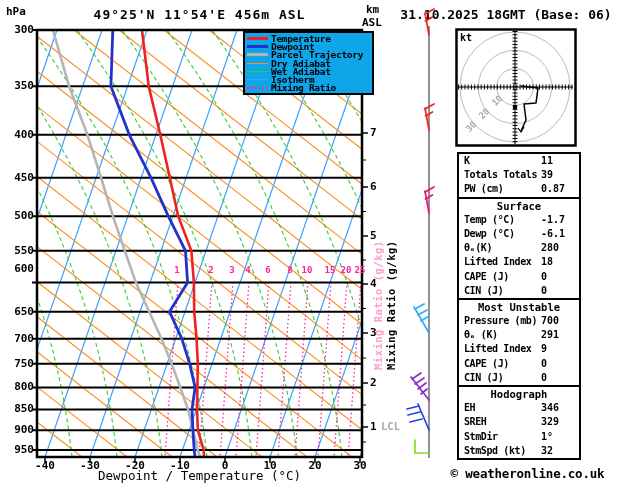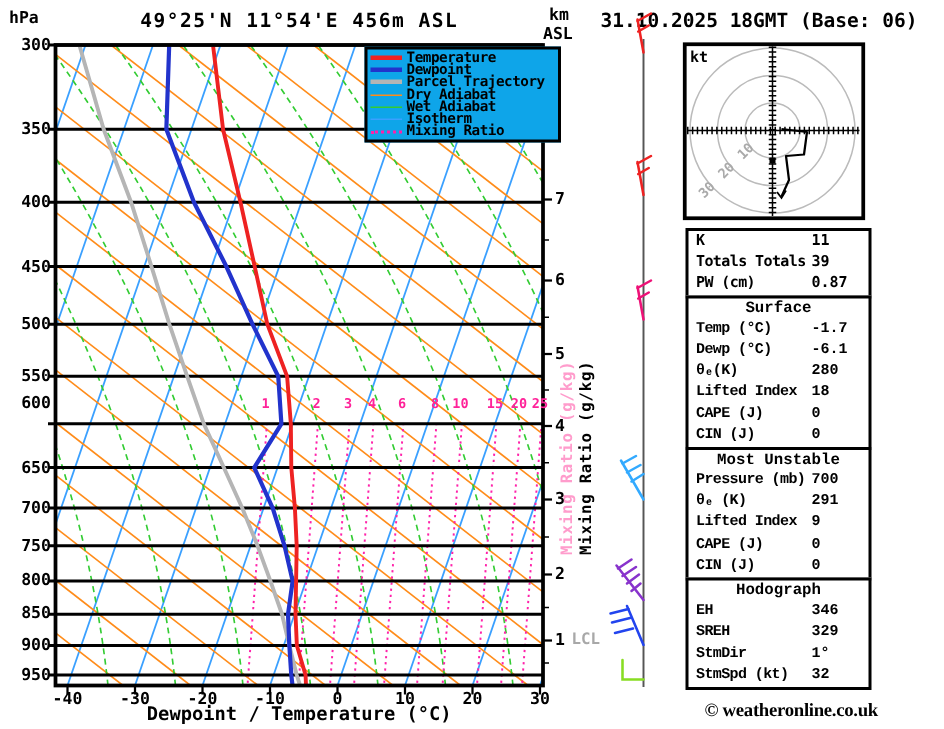--- a/index.html
+++ b/index.html
@@ -8,37 +8,37 @@
   .abs{position:absolute;}
   #page-title{left:37px;top:7px;width:325px;text-align:center;font-size:13px;font-weight:bold;letter-spacing:1px;}
   #hpa-label{left:6px;top:5px;font-size:11px;font-weight:bold;}
   #km-label{left:366px;top:3px;font-size:11px;font-weight:bold;}
   #asl-label{left:362px;top:16px;font-size:11px;font-weight:bold;}
   #datetime{left:383px;top:7px;width:246px;text-align:center;font-size:13px;font-weight:bold;letter-spacing:0px;}
   .plabel{width:32px;text-align:right;font-size:11px;font-weight:bold;}
   .tlabel{width:34px;text-align:center;font-size:11px;font-weight:bold;}
   .kmlabel{font-size:11px;font-weight:bold;}
   #lcl-label{color:#a8a8a8;font-size:10.5px;font-weight:bold;}
-  #xaxis-label{left:37px;top:468px;width:325px;text-align:center;font-size:12.5px;font-weight:bold;}
+  #xaxis-label{left:37px;top:468px;width:325px;text-align:center;font-size:12.5px;font-weight:normal;}
   .mrlabel{width:16px;text-align:center;font-size:9px;font-weight:bold;color:#ff2299;}
   .vert{writing-mode:vertical-rl;transform:rotate(180deg);font-size:10.5px;font-weight:bold;letter-spacing:0.5px;}
   #mix-vert-pink{left:372px;top:210px;height:160px;color:#ff9ccc;}
   #mix-vert-black{left:385px;top:210px;height:160px;color:#000;}
   #legend{left:243px;top:31px;width:125px;border:2px solid #000;background:#0ea5e9;padding:1px 0 1px 2px;}
   .leg-row{display:flex;align-items:center;height:8.3px;}
   .leg-sample{width:21px;margin-right:3px;flex:none;}
   .leg-text{font-size:9.5px;font-weight:bold;white-space:nowrap;letter-spacing:-0.3px;}
   #stats{left:457px;top:152px;width:124px;}
   .stat-box{border:2px solid #000;background:#fff;}
-  .stat-box + .stat-box{margin-top:-2px;font-family:Liberation Mono, monospace;}
+  .stat-box + .stat-box{margin-top:-2px;}
   .stat-header{text-align:center;font-size:10.5px;font-weight:bold;height:14.2px;line-height:14.2px;}
   .stat-row{display:flex;height:14.2px;line-height:14.2px;font-size:10px;font-weight:bold;padding-left:5px;}
   .stat-label{flex:1;white-space:nowrap;letter-spacing:-0.4px;}
   .stat-value{width:38px;flex:none;white-space:nowrap;}
-  #footer{left:430px;top:466px;width:195px;text-align:center;font-size:12.5px;font-weight:bold;letter-spacing:-0.2px;font-family:Liberation Serif, serif;}
+  #footer{left:430px;top:466px;width:195px;text-align:center;font-size:12.5px;font-weight:bold;letter-spacing:-0.2px;}
   svg{position:absolute;overflow:visible;}
 </style>
 </head>
 <body>
 <div id="app">
 
 <div class="abs" id="hpa-label">hPa</div>
 <div class="abs" id="page-title">49°25'N 11°54'E 456m ASL</div>
 <div class="abs" id="km-label">km</div>
 <div class="abs" id="asl-label">ASL</div>

